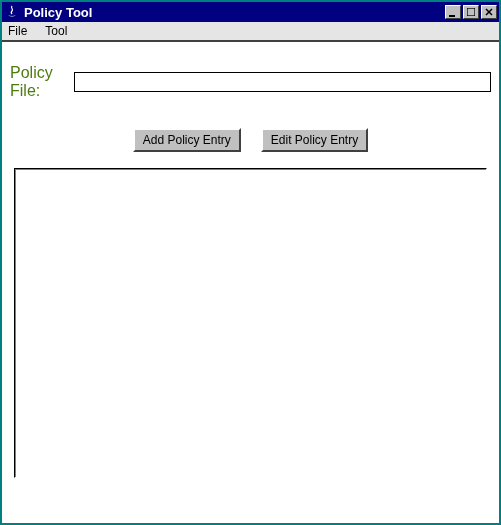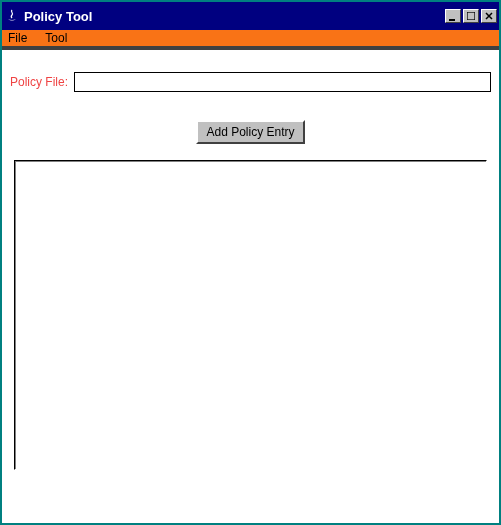--- a/index.html
+++ b/index.html
@@ -9,21 +9,21 @@
     background: #ffffff;
   }
   .window {
     width: 501px;
     height: 525px;
     border: 2px solid #008080;
     background: #ffffff;
     position: relative;
   }
   .titlebar {
-    height: 28px;
+    height: 20px;
     background: #000080;
     color: #ffffff;
     display: flex;
     align-items: center;
     padding: 0 2px;
     font-weight: bold;
     font-size: 13px;
   }
   .titlebar .java-icon {
     width: 16px;
@@ -53,44 +53,44 @@
     display: flex;
     align-items: center;
     justify-content: center;
     margin-left: 2px;
     line-height: 1;
     cursor: pointer;
   }
   .win-btn.min { align-items: flex-end; padding-bottom: 1px; }
   .menubar {
     height: 20px;
-    background: #f97316;
+    background: #e5e5e5;
     display: flex;
     align-items: center;
     padding: 0 6px;
     gap: 18px;
-    border-bottom: 4px solid #404040;
+    border-bottom: 2px solid #404040;
   }
   .menubar .menu-item {
     font-size: 12px;
     color: #000000;
     cursor: pointer;
   }
   .content {
     padding: 22px 8px 8px 8px;
   }
   .form-row {
     display: flex;
     align-items: center;
     margin-bottom: 6px;
   }
   .form-row label {
     width: 64px;
-    font-size: 12px;
-    color: #ef4444;
+    font-size: 16px;
+    color: #4d7c0f;
   }
   .form-row input[type="text"] {
     flex: 1;
     height: 20px;
     border: 1px solid #000000;
     background: #ffffff;
     font-family: inherit;
     font-size: 12px;
     padding: 0 3px;
   }
@@ -164,19 +164,20 @@
   <div class="content">
 
     <div class="form-row">
       <label>Policy File:</label>
       <input type="text" value="" style="">
     </div>
 
 
     <div class="button-row">
       <button class="app-button">Add Policy Entry</button>
+      <button class="app-button">Edit Policy Entry</button>
     </div>
 
     <div class="list-area"></div>
 
   </div>
 
 </div>
 
 </body></html>

